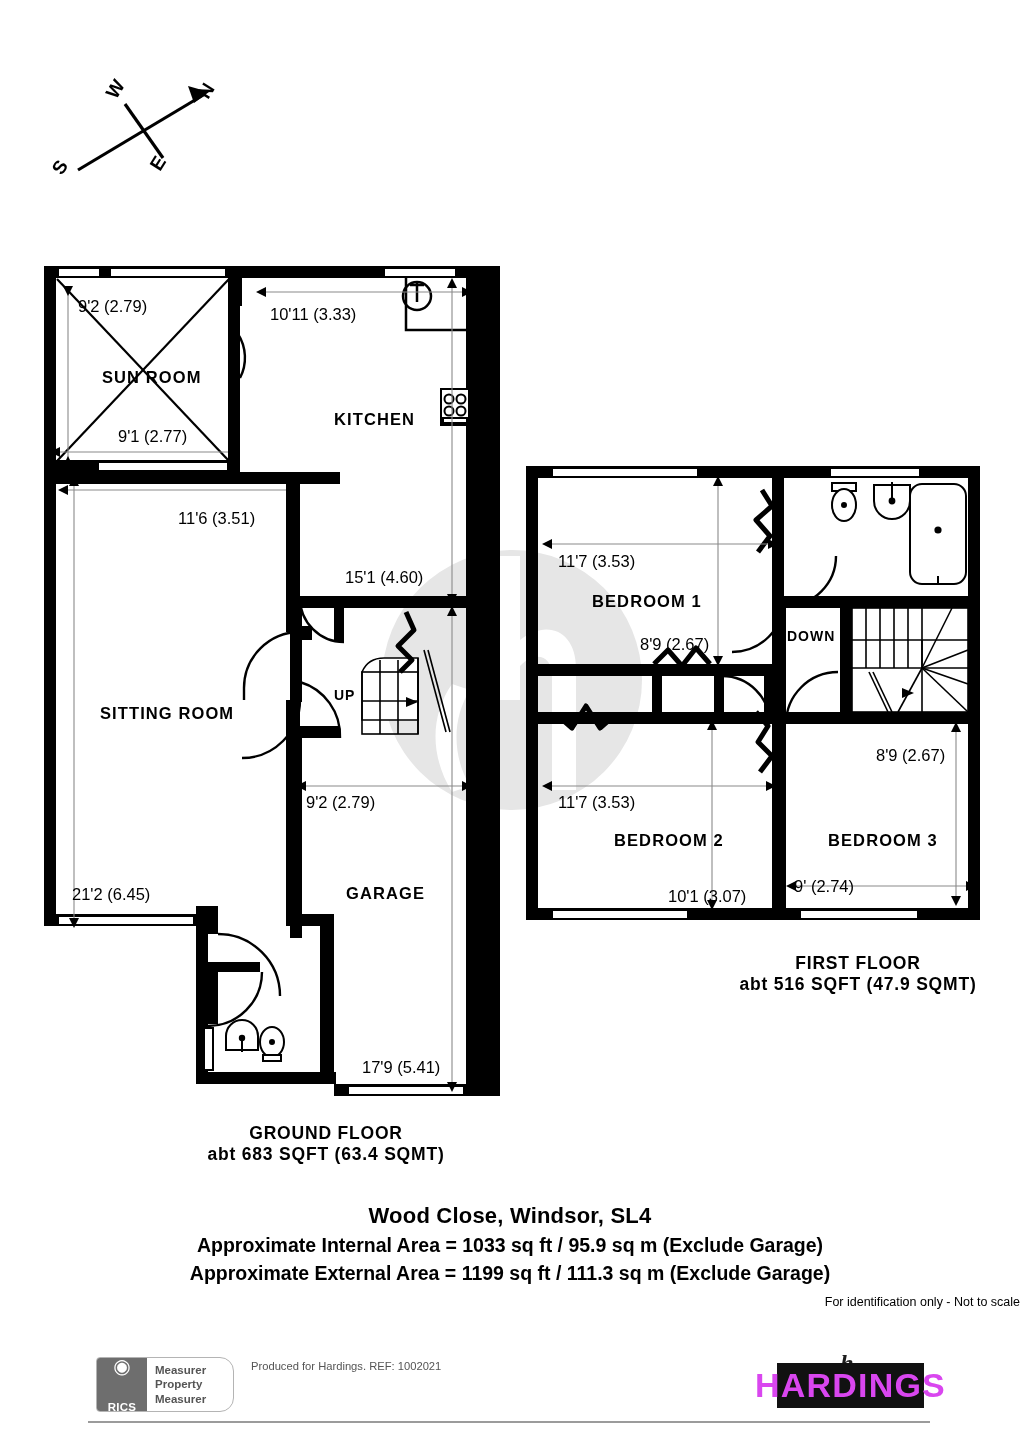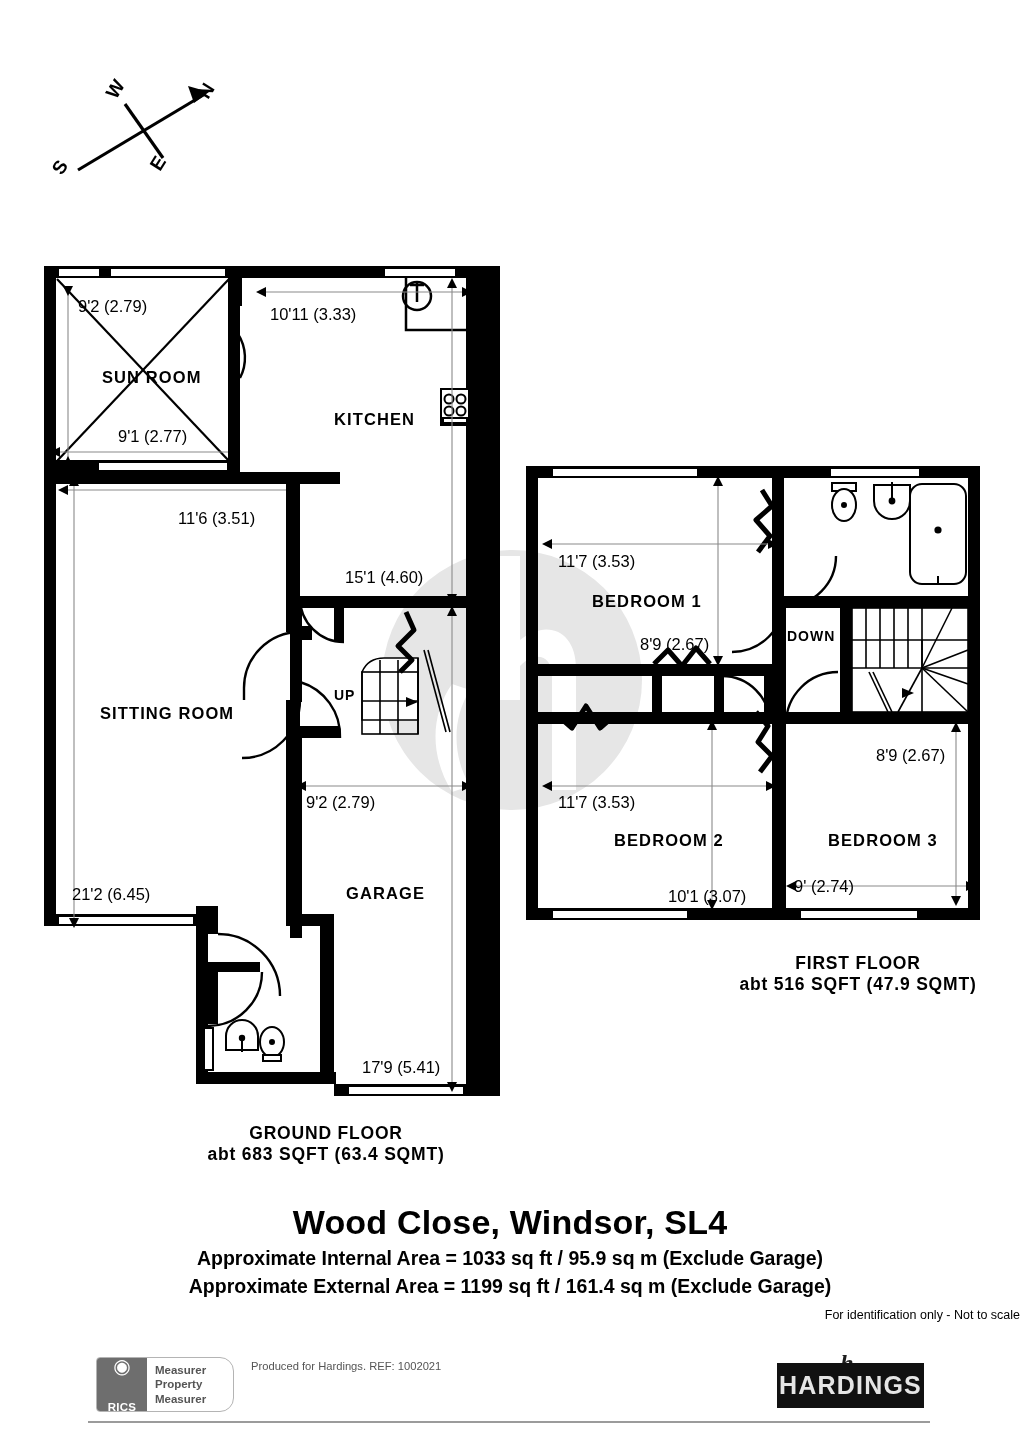--- a/index.html
+++ b/index.html
@@ -5,21 +5,21 @@
   html,body{margin:0;padding:0;background:#fff;}
   body{
     width:1020px;height:1441px;position:relative;overflow:hidden;
     font-family:"Liberation Sans", sans-serif; color:#000;
   }
   #plan{position:absolute;left:0;top:0;width:1020px;height:1441px;}
 
   
   .footer-wrap{position:absolute;left:0;top:1195px;width:1020px;}
   .title-line{
-    text-align:center;font-weight:bold;font-size:34px;letter-spacing:.2px;
+    text-align:center;font-weight:bold;font-size:22px;letter-spacing:.2px;
     margin-top:8px;
   }
   .area-line{
     text-align:center;font-size:19.5px;margin-top:5px;font-weight:bold;
   }
   .notscale{
     text-align:right;font-size:12.5px;margin-top:10px;
   }
   .legal{
     position:absolute;left:96px;top:1353px;width:830px;height:62px;
@@ -47,22 +47,22 @@
     position:absolute;left:681px;top:-2px;width:147px;height:62px;
   }
   .hardings .hmark{
     position:absolute;left:50px;top:-8px;width:40px;height:40px;border-radius:50%;
     background:#fff;color:#1d1d1d;font-size:24px;font-style:italic;font-weight:bold;
     display:flex;align-items:center;justify-content:center;
     font-family:"Liberation Serif", serif;
   }
   .hardings .hbox{
     position:absolute;left:0;top:12px;width:147px;height:45px;background:#111;
-    color:#e5e5e5;display:flex;align-items:center;justify-content:center;
-    font-size:25px;font-weight:bold;letter-spacing:1.2px;
+    color:#d946ef;display:flex;align-items:center;justify-content:center;
+    font-size:34px;font-weight:bold;letter-spacing:1.2px;
   }
   .hr-bottom{
     position:absolute;left:88px;top:1421px;width:842px;height:2px;background:#9b9b9b;
   }
 </style>
 </head>
 <body>
 
 <svg id="plan" viewBox="0 0 1020 1441">
   <defs>
@@ -415,21 +415,21 @@
     <g font-family="Liberation Sans, sans-serif" font-weight="bold" text-anchor="middle" fill="#000">
       <text x="858" y="969" font-size="17.5" letter-spacing=".8">FIRST FLOOR</text>
       <text x="858" y="990" font-size="17.5" letter-spacing=".8">abt 516 SQFT (47.9 SQMT)</text>
     </g>
   </g>
 </svg>
 
 <div class="footer-wrap">
   <div class="title-line">Wood Close, Windsor, SL4</div>
   <div class="area-line">Approximate Internal Area = 1033 sq ft / 95.9 sq m (Exclude Garage)</div>
-  <div class="area-line">Approximate External Area = 1199 sq ft / 161.4 sq m (Exclude Garage)</div>
+  <div class="area-line">Approximate External Area = 1199 sq ft / 111.3 sq m (Exclude Garage)</div>
   <div class="notscale">For identification only - Not to scale</div>
 </div>
 
 <div class="legal">
 
   <div class="rics-badge">
     <div class="rics-mark">
       <span class="sym">◉</span>
       <span class="wordmark">RICS</span>
     </div>

